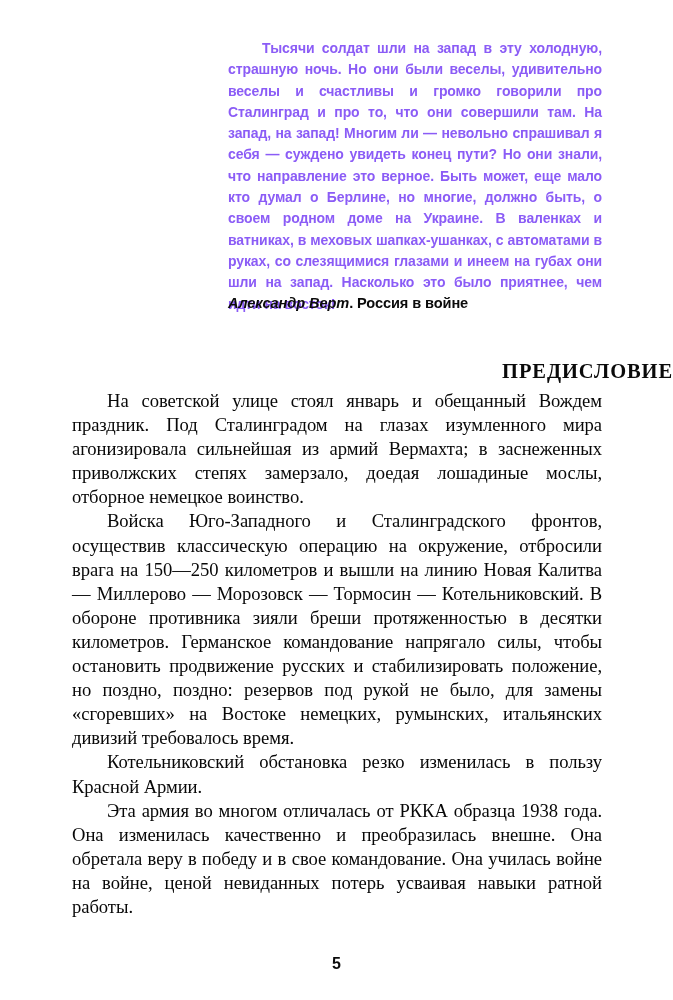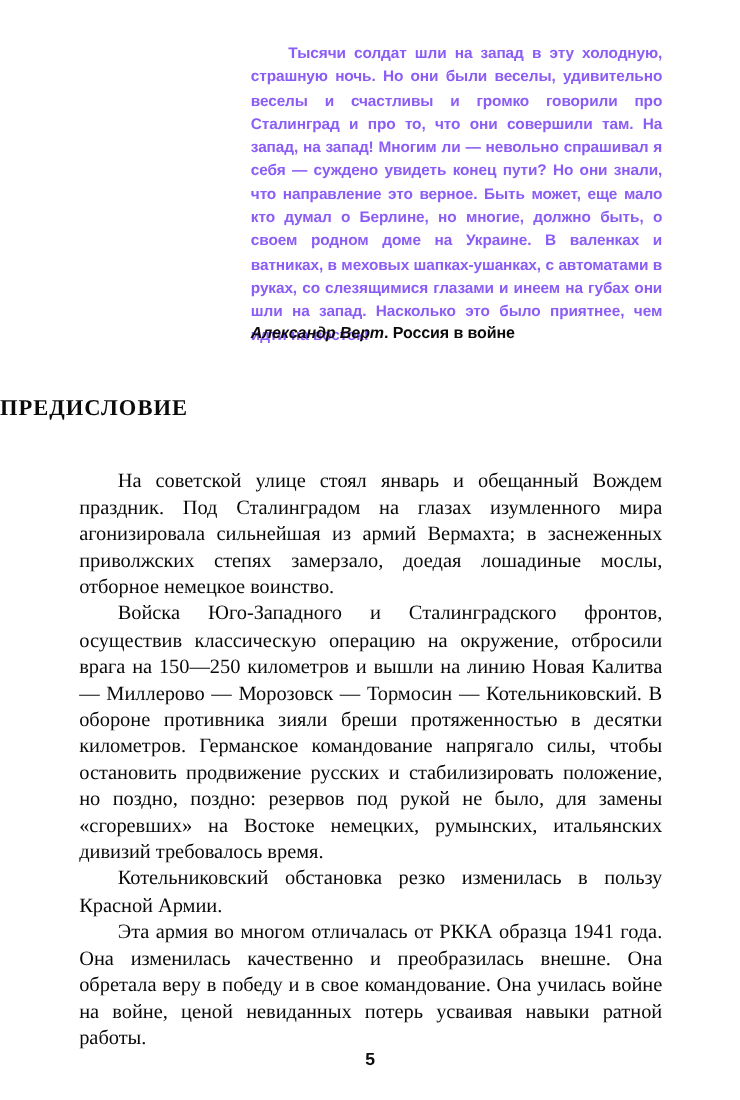--- a/index.html
+++ b/index.html
@@ -59,21 +59,21 @@
   .epigraph-source .work {
     font-style: normal;
   }
 
   
   .section-heading {
     position: absolute;
     left: 0;
     right: 0;
     top: 344px;
-    text-align: left;
+    text-align: right;
     font-family: "Liberation Serif", "DejaVu Serif", serif;
     font-weight: bold;
     font-size: 20.5px;
     line-height: 26px;
     letter-spacing: 0.9px;
     color: #0a0a0a;
   }
 
   
   .body-text {
@@ -81,21 +81,20 @@
     left: 72px;
     top: 389px;
     width: 530px;
     font-family: "Liberation Serif", "DejaVu Serif", serif;
     font-size: 18.6px;
     line-height: 24.1px;
     color: #080808;
     text-align: justify;
     text-justify: inter-word;
     letter-spacing: -0.05px;
-    margin-top: 37px;
   }
   .body-text p {
     margin: 0;
     text-indent: 35px;
   }
 
   
   .folio {
     position: absolute;
     left: 0;
@@ -120,18 +119,18 @@
   <div class="epigraph-source">
     <span class="author">Александр Верт</span><span class="work">. Россия в войне</span>
   </div>
 
   <h1 class="section-heading">ПРЕДИСЛОВИЕ</h1>
 
   <div class="body-text">
     <p>На советской улице стоял январь и обещанный Вождем праздник. Под Сталинградом на глазах изумленного мира агонизировала сильнейшая из армий Вермахта; в заснеженных приволжских степях замерзало, доедая лошадиные мослы, отборное немецкое воинство.</p>
     <p>Войска Юго-Западного и Сталинградского фронтов, осуществив классическую операцию на окружение, отбросили врага на 150—250 километров и вышли на линию Новая Калитва — Миллерово — Морозовск — Тормосин — Котельниковский. В обороне противника зияли бреши протяженностью в десятки километров. Германское командование напрягало силы, чтобы остановить продвижение русских и стабилизировать положение, но поздно, поздно: резервов под рукой не было, для замены «сгоревших» на Востоке немецких, румынских, итальянских дивизий требовалось время.</p>
     <p>Котельниковский обстановка резко изменилась в пользу Красной Армии.</p>
-    <p>Эта армия во многом отличалась от РККА образца 1941 года. Она изменилась качественно и преобразилась внешне. Она обретала веру в победу и в свое командование. Она училась войне на войне, ценой невиданных потерь усваивая навыки ратной работы.</p>
+    <p>Эта армия во многом отличалась от РККА образца 1938 года. Она изменилась качественно и преобразилась внешне. Она обретала веру в победу и в свое командование. Она училась войне на войне, ценой невиданных потерь усваивая навыки ратной работы.</p>
   </div>
 
   <div class="folio">5</div>
 
 </div>
 
 </body></html>

